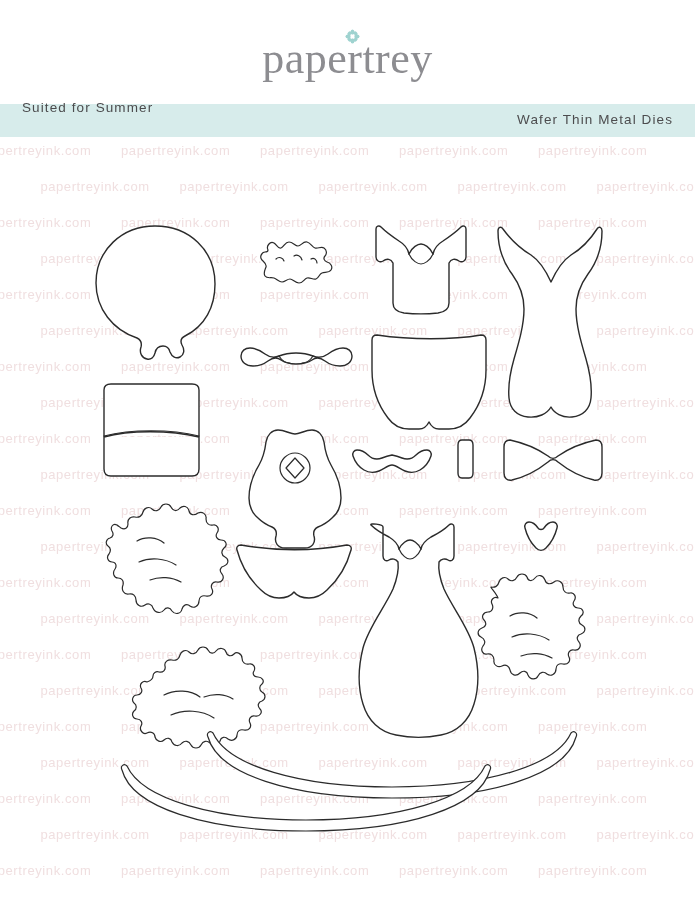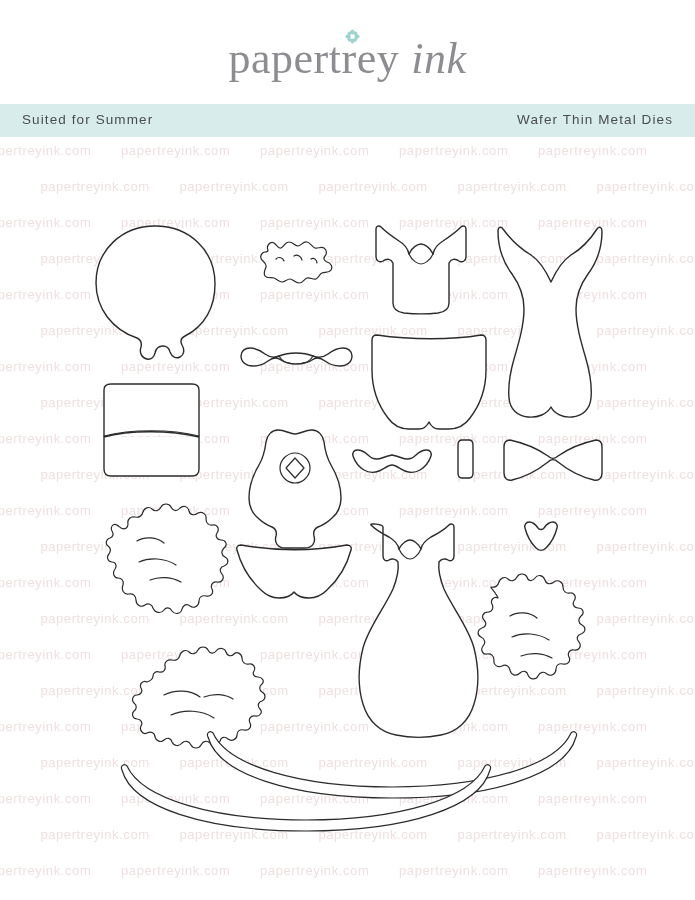--- a/index.html
+++ b/index.html
@@ -69,21 +69,21 @@
     position: absolute;
     left: 0;
     top: 104px;
     width: 695px;
     height: 33px;
     background: #d7eceb;
   }
   .band-left {
     position: absolute;
     left: 22px;
-    top: 112px;
+    top: 100px;
     font-size: 13.5px;
     letter-spacing: 1.1px;
     color: #4c4c4e;
     font-family: "Liberation Sans", sans-serif;
   }
   .band-right {
     position: absolute;
     right: 22px;
     top: 112px;
     font-size: 13.5px;
@@ -145,21 +145,20 @@
   }
 </style>
 </head>
 <body>
 
 <div id="page">
 
   <div class="logo-wrap">
     <div class="logo-text">
       <span class="logo-papertrey">papertrey</span>
-      <span class="logo-ink">ink</span>
     </div>
   </div>
   <svg class="logo-flower" viewBox="0 0 20 20">
     <g fill="#9fd3d0">
       <ellipse cx="10" cy="4.2" rx="2.6" ry="3.6"></ellipse>
       <ellipse cx="10" cy="15.8" rx="2.6" ry="3.6"></ellipse>
       <ellipse cx="4.2" cy="10" rx="3.6" ry="2.6"></ellipse>
       <ellipse cx="15.8" cy="10" rx="3.6" ry="2.6"></ellipse>
       <ellipse cx="5.9" cy="5.9" rx="3.1" ry="2.3" transform="rotate(-45 5.9 5.9)"></ellipse>
       <ellipse cx="14.1" cy="14.1" rx="3.1" ry="2.3" transform="rotate(-45 14.1 14.1)"></ellipse>

